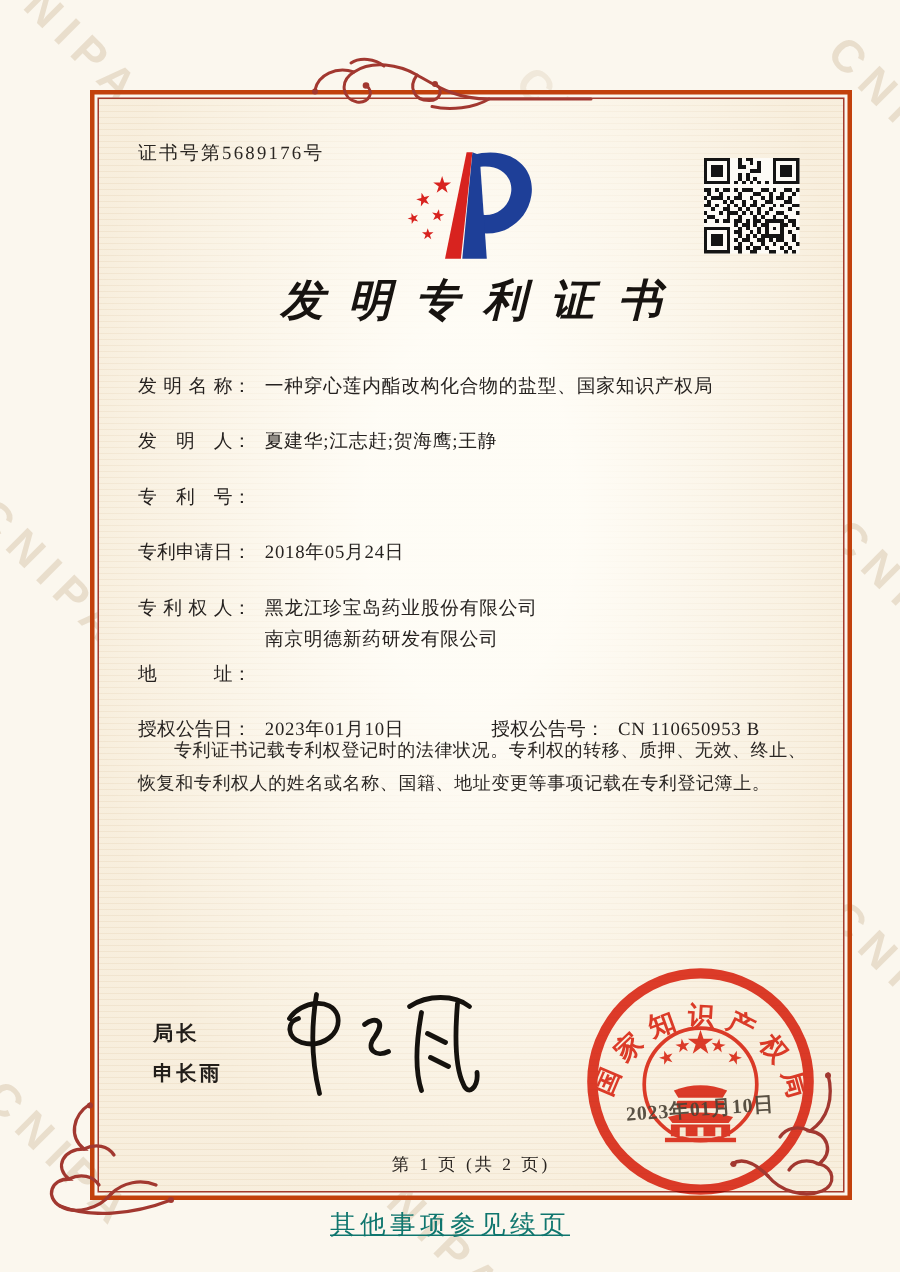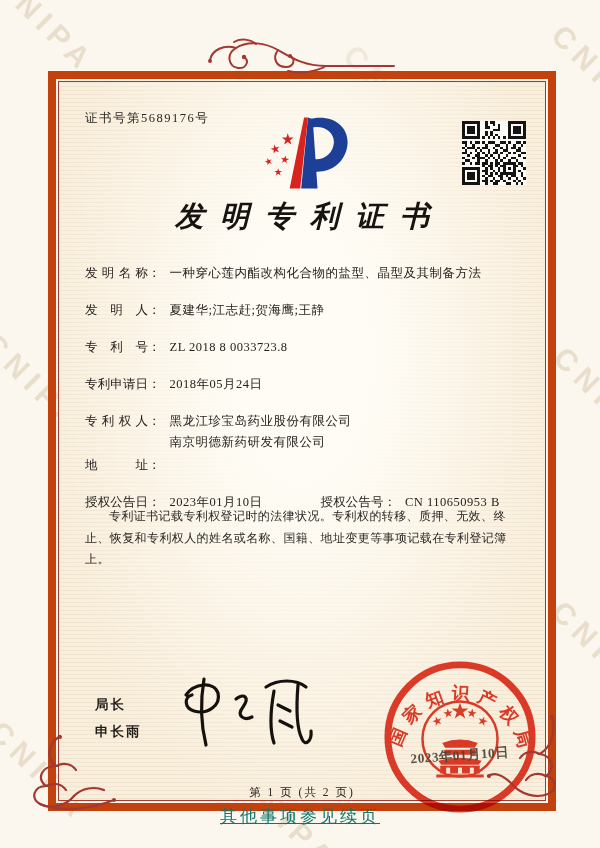--- a/index.html
+++ b/index.html
@@ -10,22 +10,22 @@
     color:#222;
   }
   .wm{
     position:absolute; font-family:"Liberation Sans","DejaVu Sans",sans-serif;
     font-weight:bold; font-size:30px; letter-spacing:7px;
     color:rgba(186,158,120,0.28); transform:rotate(45deg); white-space:nowrap;
     pointer-events:none;
   }
   .wm.light{color:rgba(200,176,138,0.20);}
   .frame{
-    position:absolute; left:48px; top:60px; width:508px; height:740px;
-    border:8px solid #c2410c; box-sizing:border-box;margin-top:11px;
+    position:absolute; left:60px; top:60px; width:508px; height:740px;
+    border:3px solid #c2410c; box-sizing:border-box;
   }
   .frame-inner{
     position:absolute; inset:2px; border:1px solid #a43b2e;
     background:
       radial-gradient(ellipse at 50% 38%, rgba(255,253,247,0.95) 20%, rgba(250,240,222,0.25) 75%),
       repeating-linear-gradient(180deg, rgba(196,158,110,0.17) 0 1px, rgba(0,0,0,0) 1px 4px),
       #f7eedd;
   }
   .content{position:absolute; inset:0; }
   .cert-no{position:absolute; left:29px; top:31px; font-size:12.5px; letter-spacing:1.5px; color:#2a2622;}
@@ -119,31 +119,30 @@
         </g>
         <path fill="#141414" d="M9 0h1v1h-1zM11 0h2v1h-2zM9 1h1v2h-1zM12 1h1v1h-1zM14 1h1v3h-1zM10 2h1v1h-1zM12 3h2v1h-2zM9 4h1v1h-1zM11 4h1v2h-1zM13 5h1v1h-1zM9 5h1v1h-1zM8 6h1v1h-1zM10 6h1v1h-1zM12 6h1v1h-1zM14 6h1v1h-1zM16 6h1v1h-1zM0 8h2v1h-2zM3 8h1v1h-1zM5 8h2v1h-2zM8 8h1v1h-1zM10 8h3v1h-3zM15 8h2v1h-2zM18 8h1v1h-1zM21 8h2v1h-2zM24 8h1v1h-1zM6 10h1v1h-1zM6 12h1v1h-1zM6 14h1v1h-1zM6 16h1v1h-1zM1 9h1v1h-1zM4 9h1v2h-1zM9 9h1v1h-1zM13 9h2v1h-2zM17 9h1v2h-1zM20 9h1v1h-1zM23 9h1v1h-1zM0 10h1v1h-1zM2 10h2v1h-2zM8 10h2v1h-2zM12 10h1v1h-1zM15 10h1v1h-1zM19 10h2v1h-2zM22 10h1v2h-1zM1 11h1v1h-1zM5 11h1v1h-1zM7 11h1v1h-1zM10 11h1v2h-1zM13 11h1v1h-1zM16 11h2v1h-2zM21 11h1v1h-1zM0 12h2v1h-2zM3 12h1v1h-1zM8 12h1v1h-1zM12 12h2v1h-2zM15 12h1v1h-1zM18 12h1v1h-1zM20 12h1v1h-1zM23 12h2v1h-2zM2 13h1v1h-1zM5 13h2v1h-2zM9 13h1v1h-1zM11 13h1v1h-1zM14 13h1v2h-1zM17 13h1v1h-1zM22 13h1v1h-1zM0 14h1v1h-1zM4 14h1v1h-1zM7 14h2v1h-2zM10 14h1v1h-1zM12 14h1v1h-1zM16 14h1v1h-1zM19 14h2v1h-2zM24 14h1v1h-1zM1 15h2v1h-2zM6 15h1v1h-1zM9 15h1v1h-1zM13 15h1v1h-1zM15 15h1v1h-1zM18 15h1v1h-1zM21 15h1v1h-1zM0 16h1v1h-1zM3 16h1v1h-1zM5 16h1v1h-1zM8 16h2v1h-2zM11 16h1v1h-1zM13 16h2v1h-2zM22 16h2v1h-2zM8 17h1v1h-1zM10 17h2v1h-2zM13 17h1v1h-1zM15 17h1v1h-1zM21 17h1v1h-1zM23 17h1v1h-1zM9 18h1v1h-1zM11 18h1v1h-1zM14 18h1v1h-1zM24 18h1v1h-1zM8 19h2v1h-2zM12 19h1v1h-1zM14 19h1v1h-1zM22 19h1v1h-1zM9 20h1v1h-1zM11 20h1v1h-1zM13 20h1v1h-1zM15 20h1v1h-1zM23 20h1v1h-1zM8 21h1v1h-1zM10 21h2v1h-2zM14 21h2v1h-2zM17 21h1v1h-1zM19 21h2v1h-2zM23 21h1v1h-1zM9 22h1v1h-1zM12 22h1v1h-1zM15 22h1v1h-1zM18 22h1v1h-1zM21 22h1v1h-1zM24 22h1v1h-1zM8 23h2v1h-2zM11 23h1v1h-1zM13 23h2v1h-2zM16 23h1v1h-1zM20 23h1v1h-1zM22 23h1v1h-1zM9 24h1v1h-1zM12 24h2v1h-2zM17 24h2v1h-2zM21 24h1v1h-1zM23 24h1v1h-1z"></path>
       </svg>
 
       <div class="title">发明专利证书</div>
 
       <div class="fields">
         <div class="row">
           <span class="flabel">发明名称</span>
             <span class="colon">：</span>
-          <span class="fvalue">一种穿心莲内酯改构化合物的盐型、晶型及其制备方法</span>
+          <span class="fvalue">一种穿心莲内酯改构化合物的盐型、国家知识产权局</span>
         </div>
         <div class="row">
           <span class="flabel">发明人</span>
             <span class="colon">：</span>
           <span class="fvalue">夏建华;江志赶;贺海鹰;王静</span>
         </div>
         <div class="row">
           <span class="flabel">专利号</span>
             <span class="colon">：</span>
-          <span class="fvalue">ZL 2018 8 0033723.8</span>
         </div>
         <div class="row">
           <span class="flabel">专利申请日</span>
             <span class="colon">：</span>
           <span class="fvalue">2018年05月24日</span>
         </div>
         <div class="row" style="margin-bottom:2px;">
           <span class="flabel">专利权人</span>
             <span class="colon">：</span>
           <span class="fvalue">

